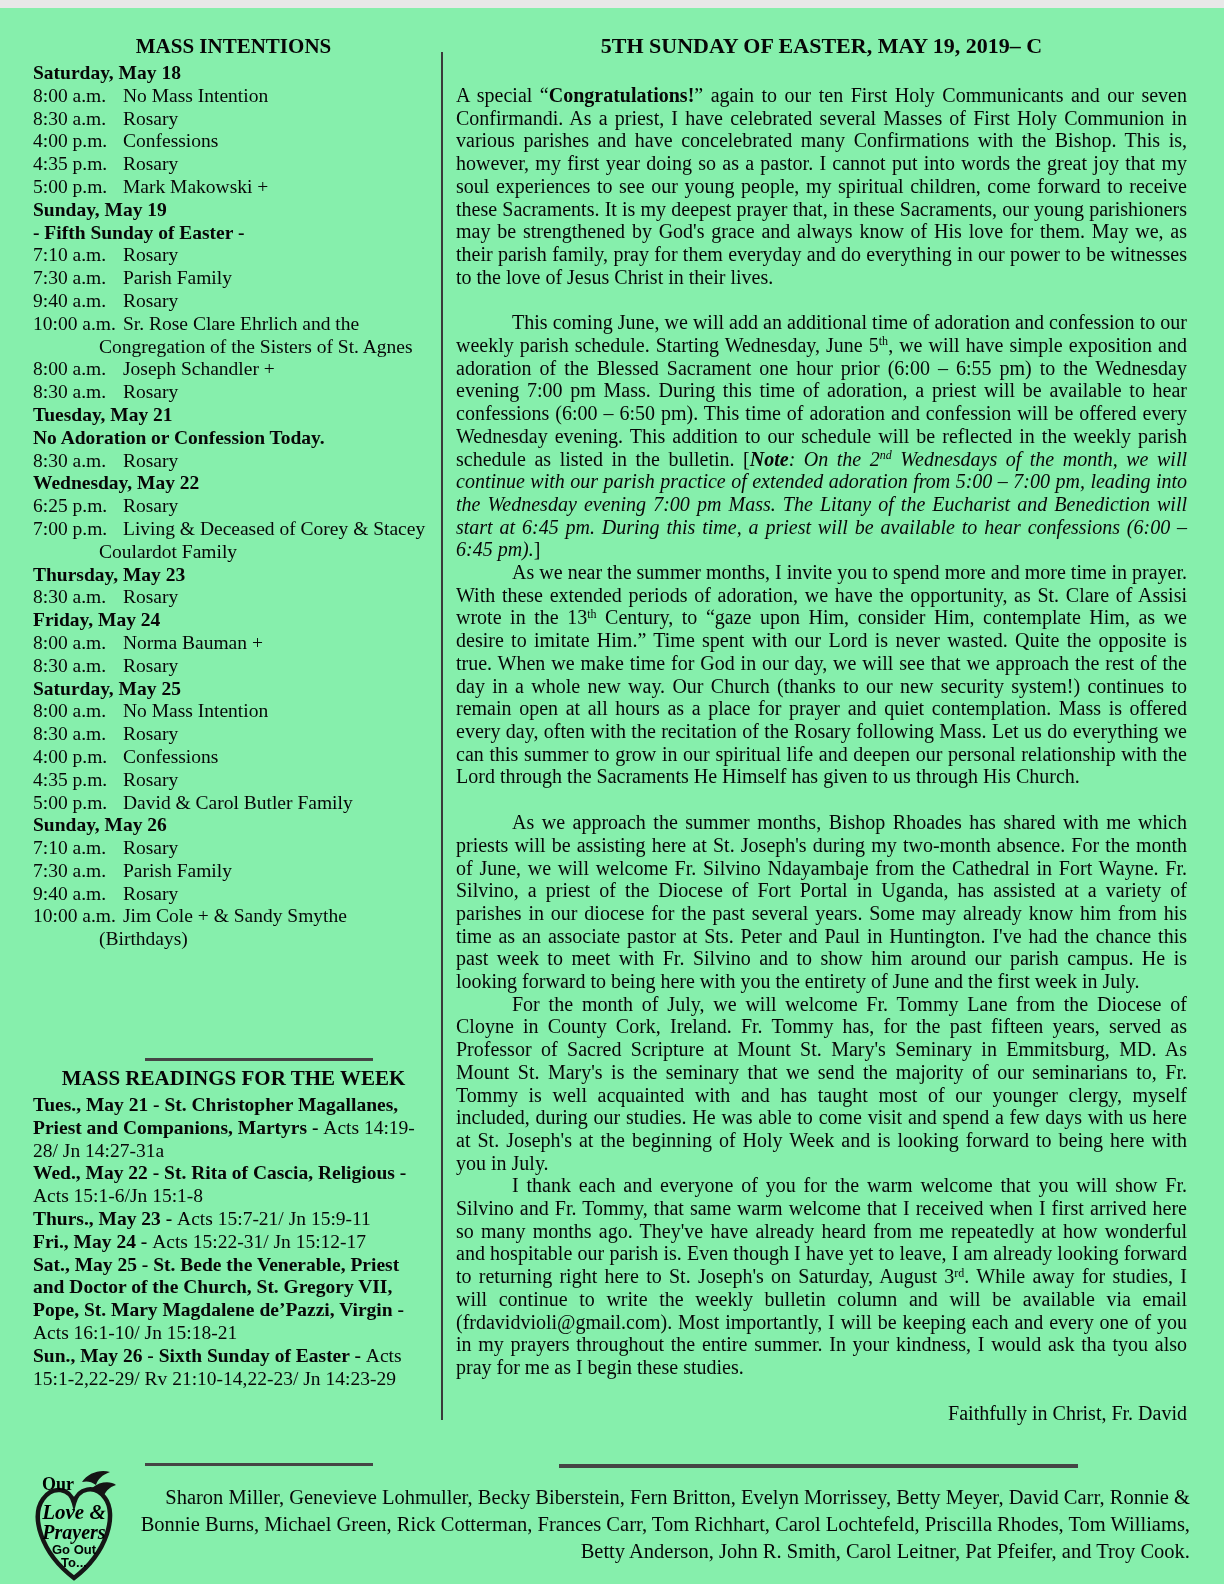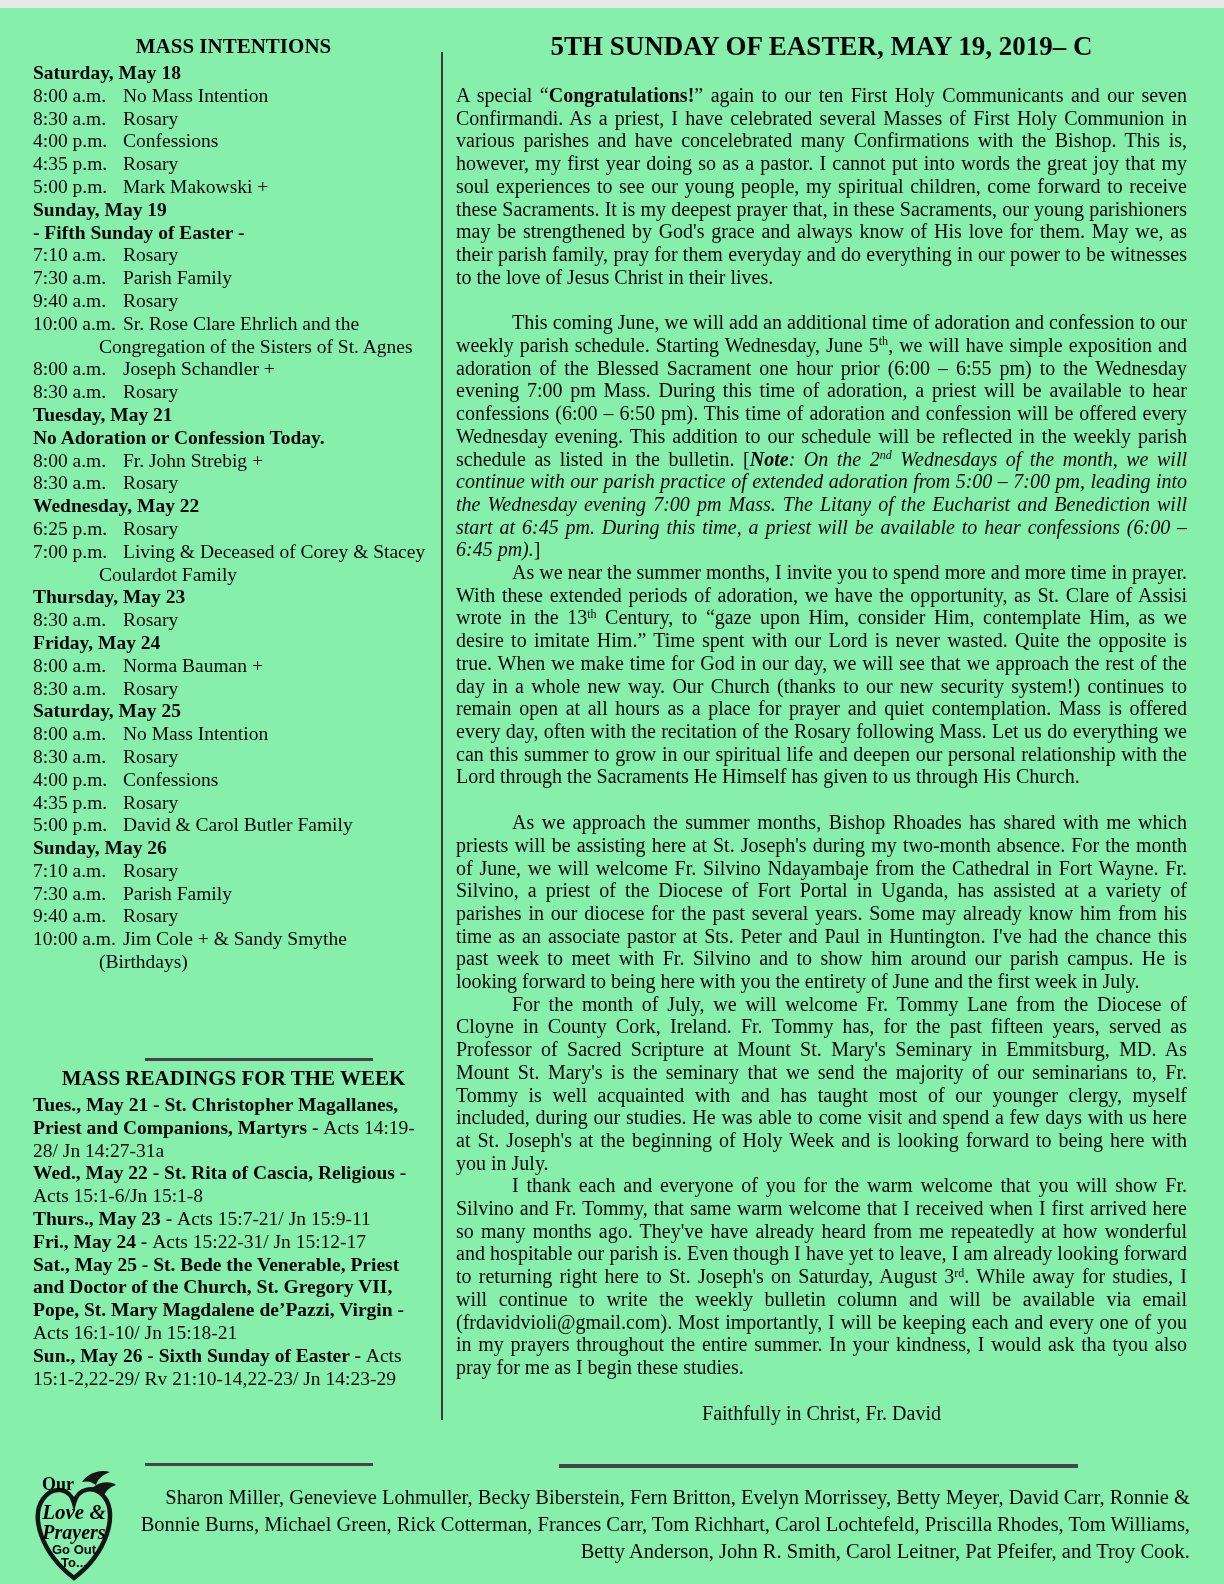--- a/index.html
+++ b/index.html
@@ -17,25 +17,25 @@
   .readings-block{position:absolute;left:33px;top:1058px;width:401px;font-size:19.5px;line-height:22.8px;}
   .reading{margin:0;}
   
   .v-divider{position:absolute;left:441px;top:44px;width:2px;height:1368px;background:#3a3a3a;}
   .h-rule{position:absolute;background:#454545;}
   .rule-readings{left:145px;top:1050px;width:228px;height:3px;}
   .rule-left-bottom{left:145px;top:1455px;width:228px;height:3px;}
   .rule-right-bottom{left:559px;top:1456px;width:519px;height:4px;}
   
   .right-col{position:absolute;left:456px;top:26px;width:731px;font-size:20px;line-height:22.7px;text-align:justify;}
-  .rc-title{text-align:center;font-weight:700;font-size:27px;line-height:24px;margin-bottom:26px;text-align:center;}
+  .rc-title{text-align:center;font-weight:700;font-size:22px;line-height:24px;margin-bottom:26px;text-align:center;}
   .para{margin:0 0 0 0;}
   .p-gap{margin-bottom:23px;}
   .p-ind{text-indent:56px;}
-  .sig{margin-top:23px;text-align:center;}
+  .sig{margin-top:23px;text-align:right;}
   .b{font-weight:700;}
   .i{font-style:italic;}
   sup{font-size:0.6em;line-height:0;vertical-align:baseline;position:relative;top:-0.55em;}
   
   .logo{position:absolute;left:28px;top:1460px;}
   .names{position:absolute;left:118px;top:1476px;width:1072px;font-size:20.5px;line-height:26.8px;text-align:right;}
 </style>
 </head>
 <body>
 
@@ -85,21 +85,20 @@
 
               <div class="mi-row"><span class="mi-time">8:30 a.m.</span><span class="mi-desc">Rosary</span></div>
             </div>
         </div>
 
         <div class="mi-section">
           <div class="mi-day">Tuesday, May 21</div>
           <div class="mi-day">No Adoration or Confession Today.</div>
           <div>
 
-              <div class="mi-row"><span class="mi-time">8:00 a.m.</span><span class="mi-desc">Fr. John Strebig +</span></div>
 
               <div class="mi-row"><span class="mi-time">8:30 a.m.</span><span class="mi-desc">Rosary</span></div>
             </div>
         </div>
 
         <div class="mi-section">
           <div class="mi-day">Wednesday, May 22</div>
 
           <div>
 

